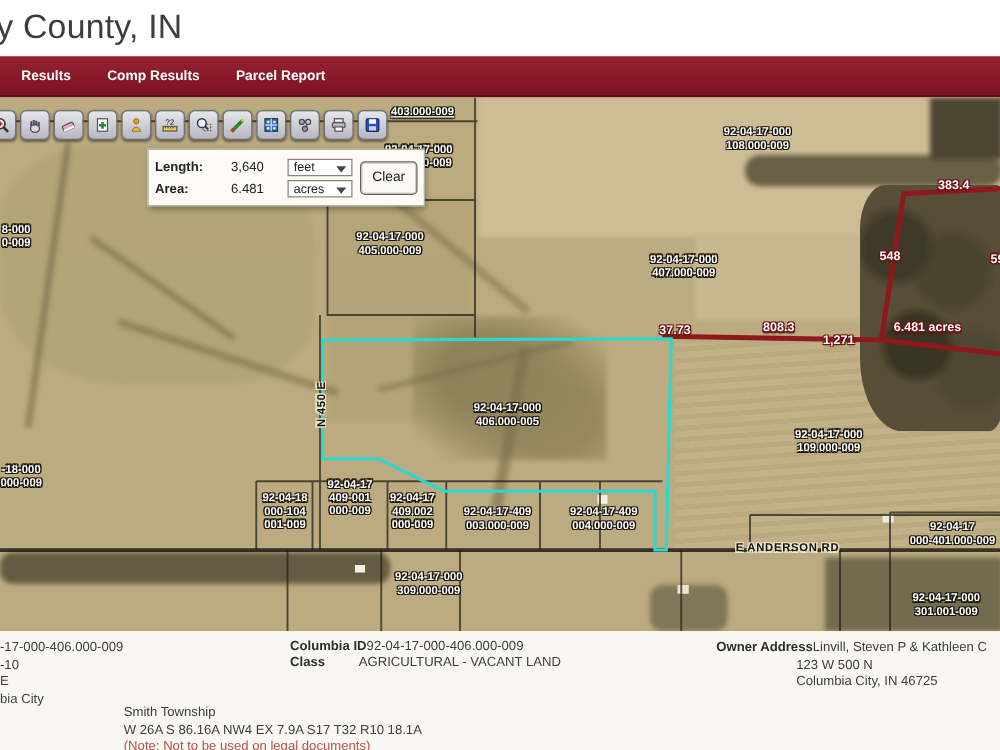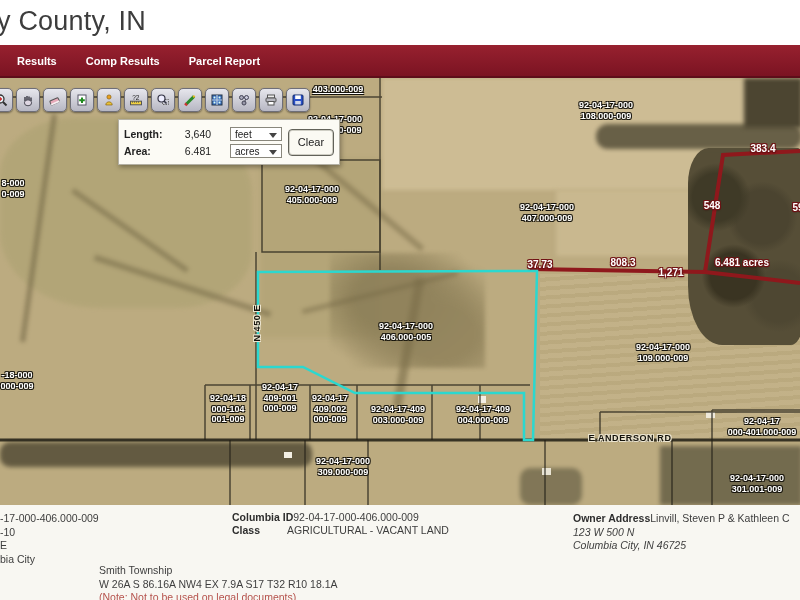--- a/index.html
+++ b/index.html
@@ -59,21 +59,21 @@
          font-size:10.5px;color:#3e3e3e;z-index:5;}
   #left-col{position:absolute;left:0;top:7px;line-height:13.5px;}
   #mid-col{position:absolute;left:232px;top:6px;line-height:13px;}
   .fld{display:flex;}
   .fld .fl{min-width:55px;font-weight:bold;color:#2e2e2e;padding-right:0;}
   #township{position:absolute;left:99px;top:59px;line-height:13.5px;}
   #note{color:#b5524c;}
   #owner-col{position:absolute;left:573px;top:7px;line-height:13.5px;}
   #owner-col .oname{display:flex;}
   #owner-col .ol{font-weight:bold;color:#2e2e2e;}
-  #owner-col .indent{font-style:italic;}
+  #owner-col .indent{margin-left:64px;}
 </style>
 </head>
 <body>
 
 <div id="app">
 
   <div id="header">
     <div id="page-title">y County, IN</div>
   </div>
 

